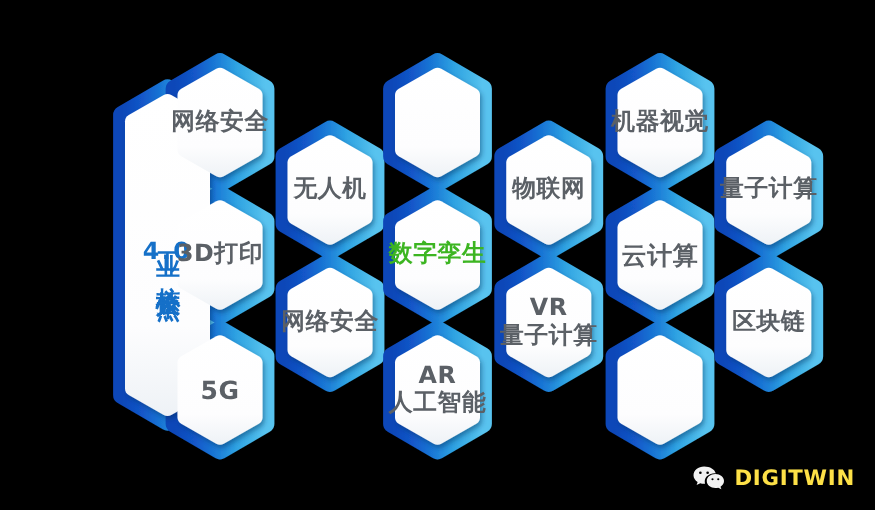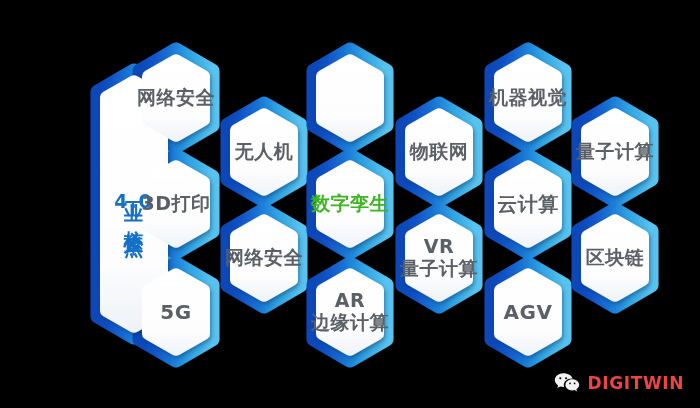--- a/index.html
+++ b/index.html
@@ -48,21 +48,21 @@
   }
   #brand {
     position: absolute;
     right: 16px;
     bottom: 14px;
     display: flex;
     align-items: center;
     gap: 8px;
   }
   #brand .brand-text {
-    color: #ef4444;
+    color: #fde047;
     font-size: 17px;
     font-weight: bold;
     letter-spacing: 0.6px;
   }
 </style>
 </head>
 <body>
 
 <div id="stage">
 
@@ -186,24 +186,21 @@
   </div>
   <div class="hex-label" style="left:565px; top:233px; width:100px; height:50px; font-size:19px;">
     <span class="ln">区块链</span>
   </div>
 
   <div class="hex-label" style="left:126px; top:287px; width:100px; height:50px; font-size:20px;">
     <span class="ln">5G</span>
   </div>
   <div class="hex-label" style="left:300px; top:283px; width:100px; height:58px; font-size:19px;">
     <span class="ln">AR</span>
-    <span class="ln">边缘计算</span>
-  </div>
-  <div class="hex-label" style="left:478px; top:287px; width:100px; height:50px; font-size:20px;">
-    <span class="ln">AGV</span>
+    <span class="ln">人工智能</span>
   </div>
 
   <div id="brand">
     <svg width="26" height="22" viewBox="0 0 26 22">
       <path fill="#f2f2f2" d="M9.3 1.2C4.6 1.2 0.8 4.3 0.8 8.1c0 2.2 1.3 4.1 3.3 5.4l-0.8 2.5 2.9-1.5c0.9 0.3 1.9 0.4 3.1 0.4 0.3 0 0.5 0 0.8 0 -0.2-0.6-0.3-1.2-0.3-1.8 0-3.6 3.5-6.5 7.9-6.5 0.3 0 0.6 0 0.9 0.1C17.8 3.5 14 1.2 9.3 1.2z"></path>
       <circle fill="#000000" cx="6.3" cy="6.2" r="1.05"></circle>
       <circle fill="#000000" cx="12.1" cy="6.2" r="1.05"></circle>
       <path fill="#f2f2f2" d="M25.2 12.8c0-3.1-3.1-5.6-6.9-5.6 -3.9 0-6.9 2.5-6.9 5.6 0 3.1 3.1 5.6 6.9 5.6 0.8 0 1.6-0.1 2.3-0.3l2.5 1.3 -0.7-2.1C24.1 16.2 25.2 14.6 25.2 12.8z"></path>
       <circle fill="#000000" cx="16" cy="11.4" r="0.85"></circle>
       <circle fill="#000000" cx="20.6" cy="11.4" r="0.85"></circle>

